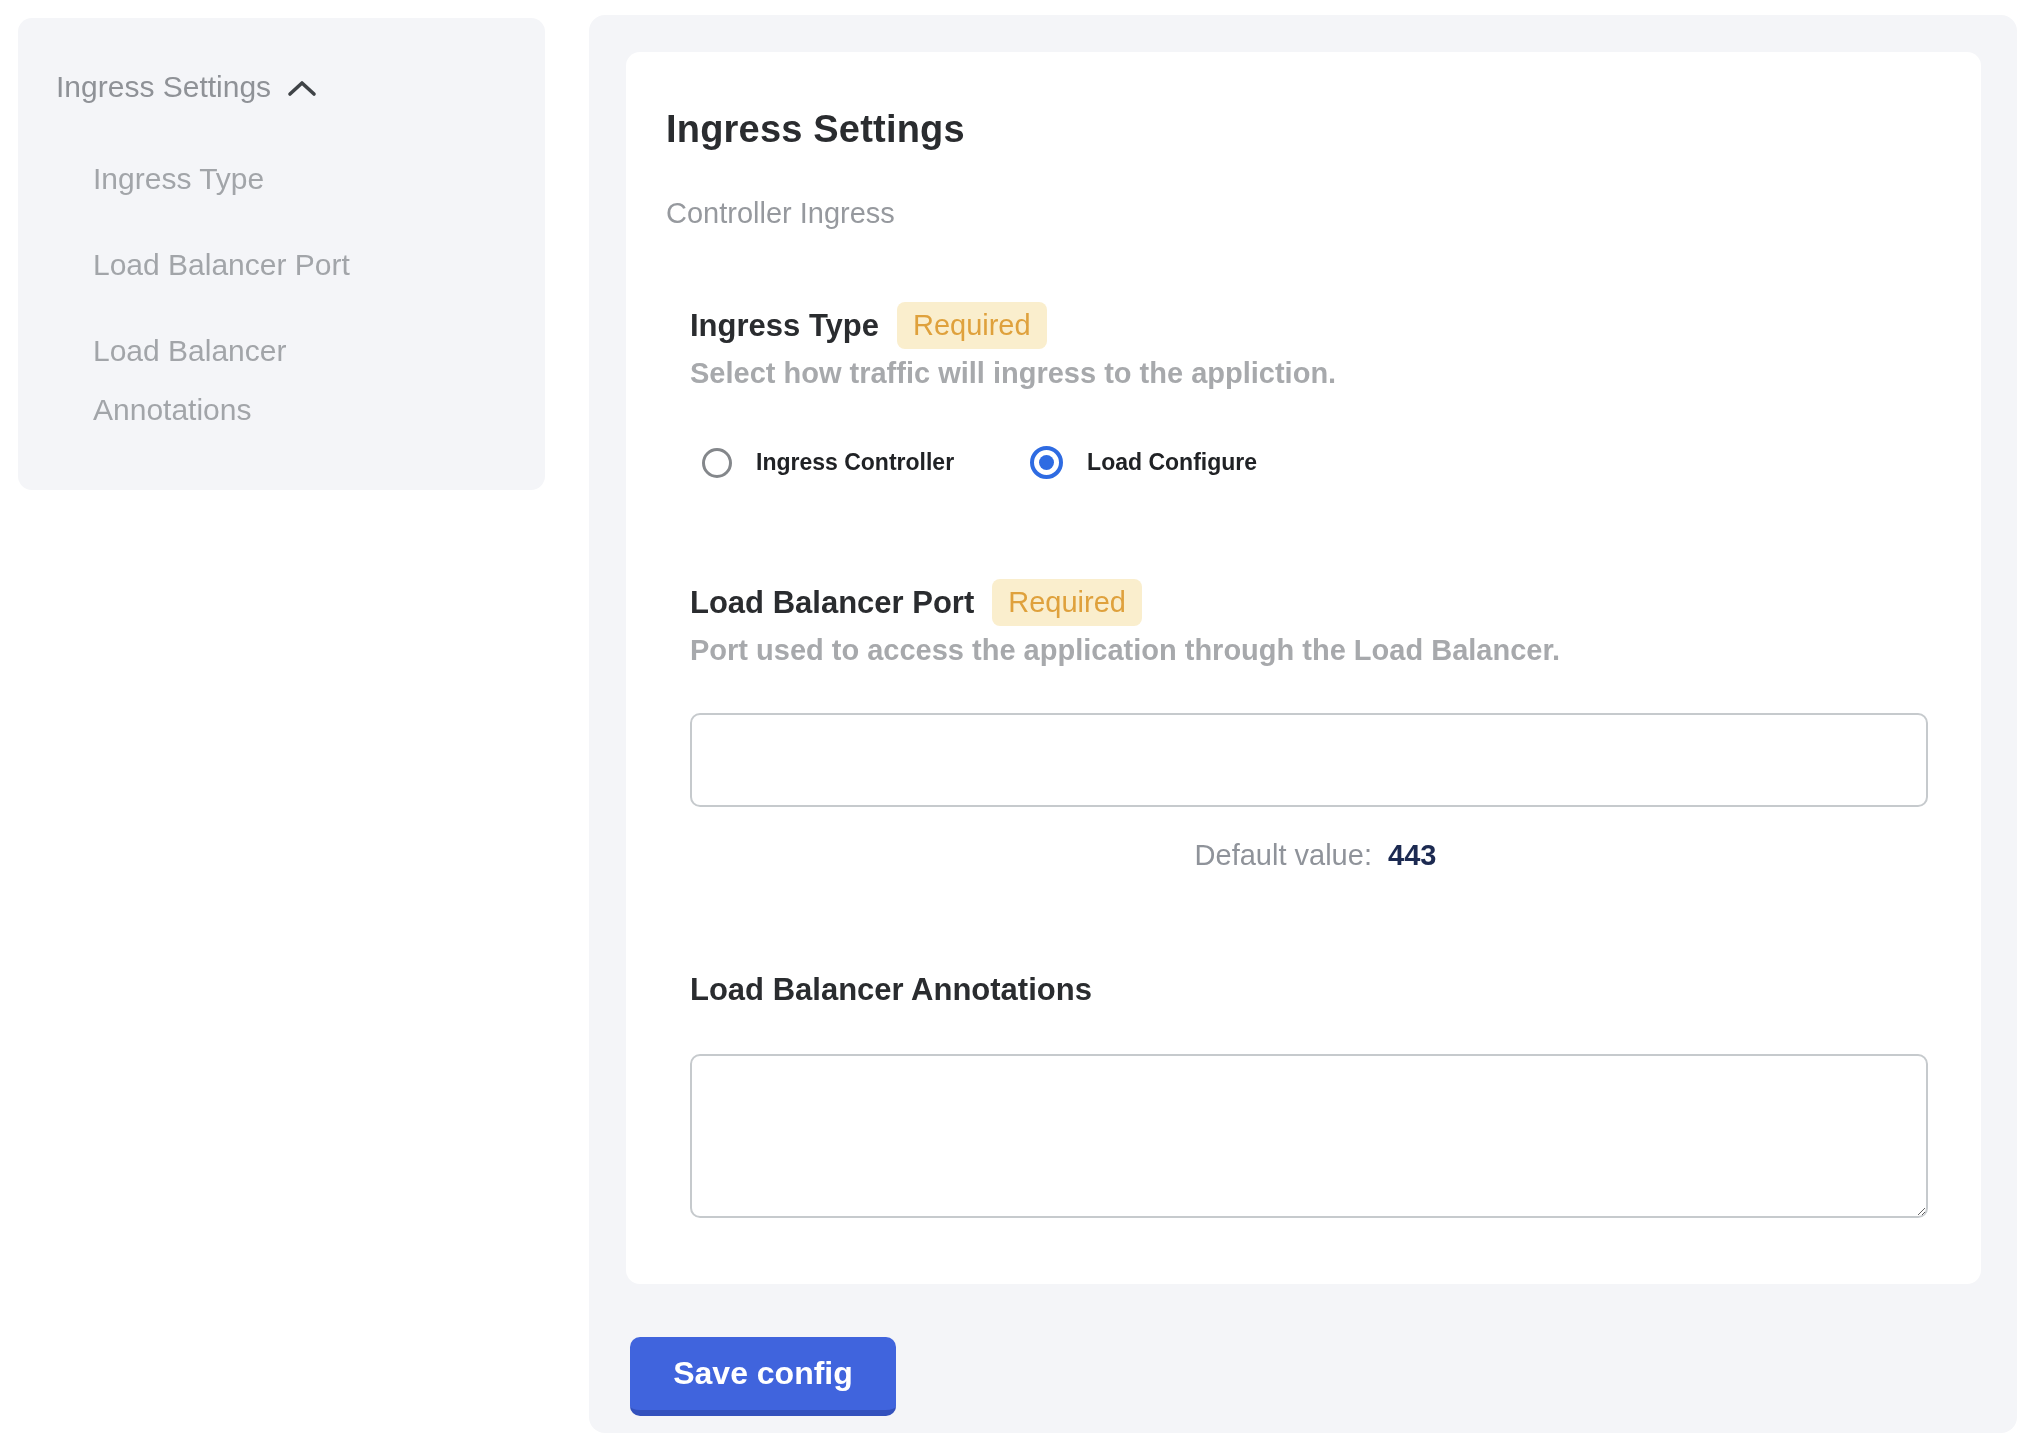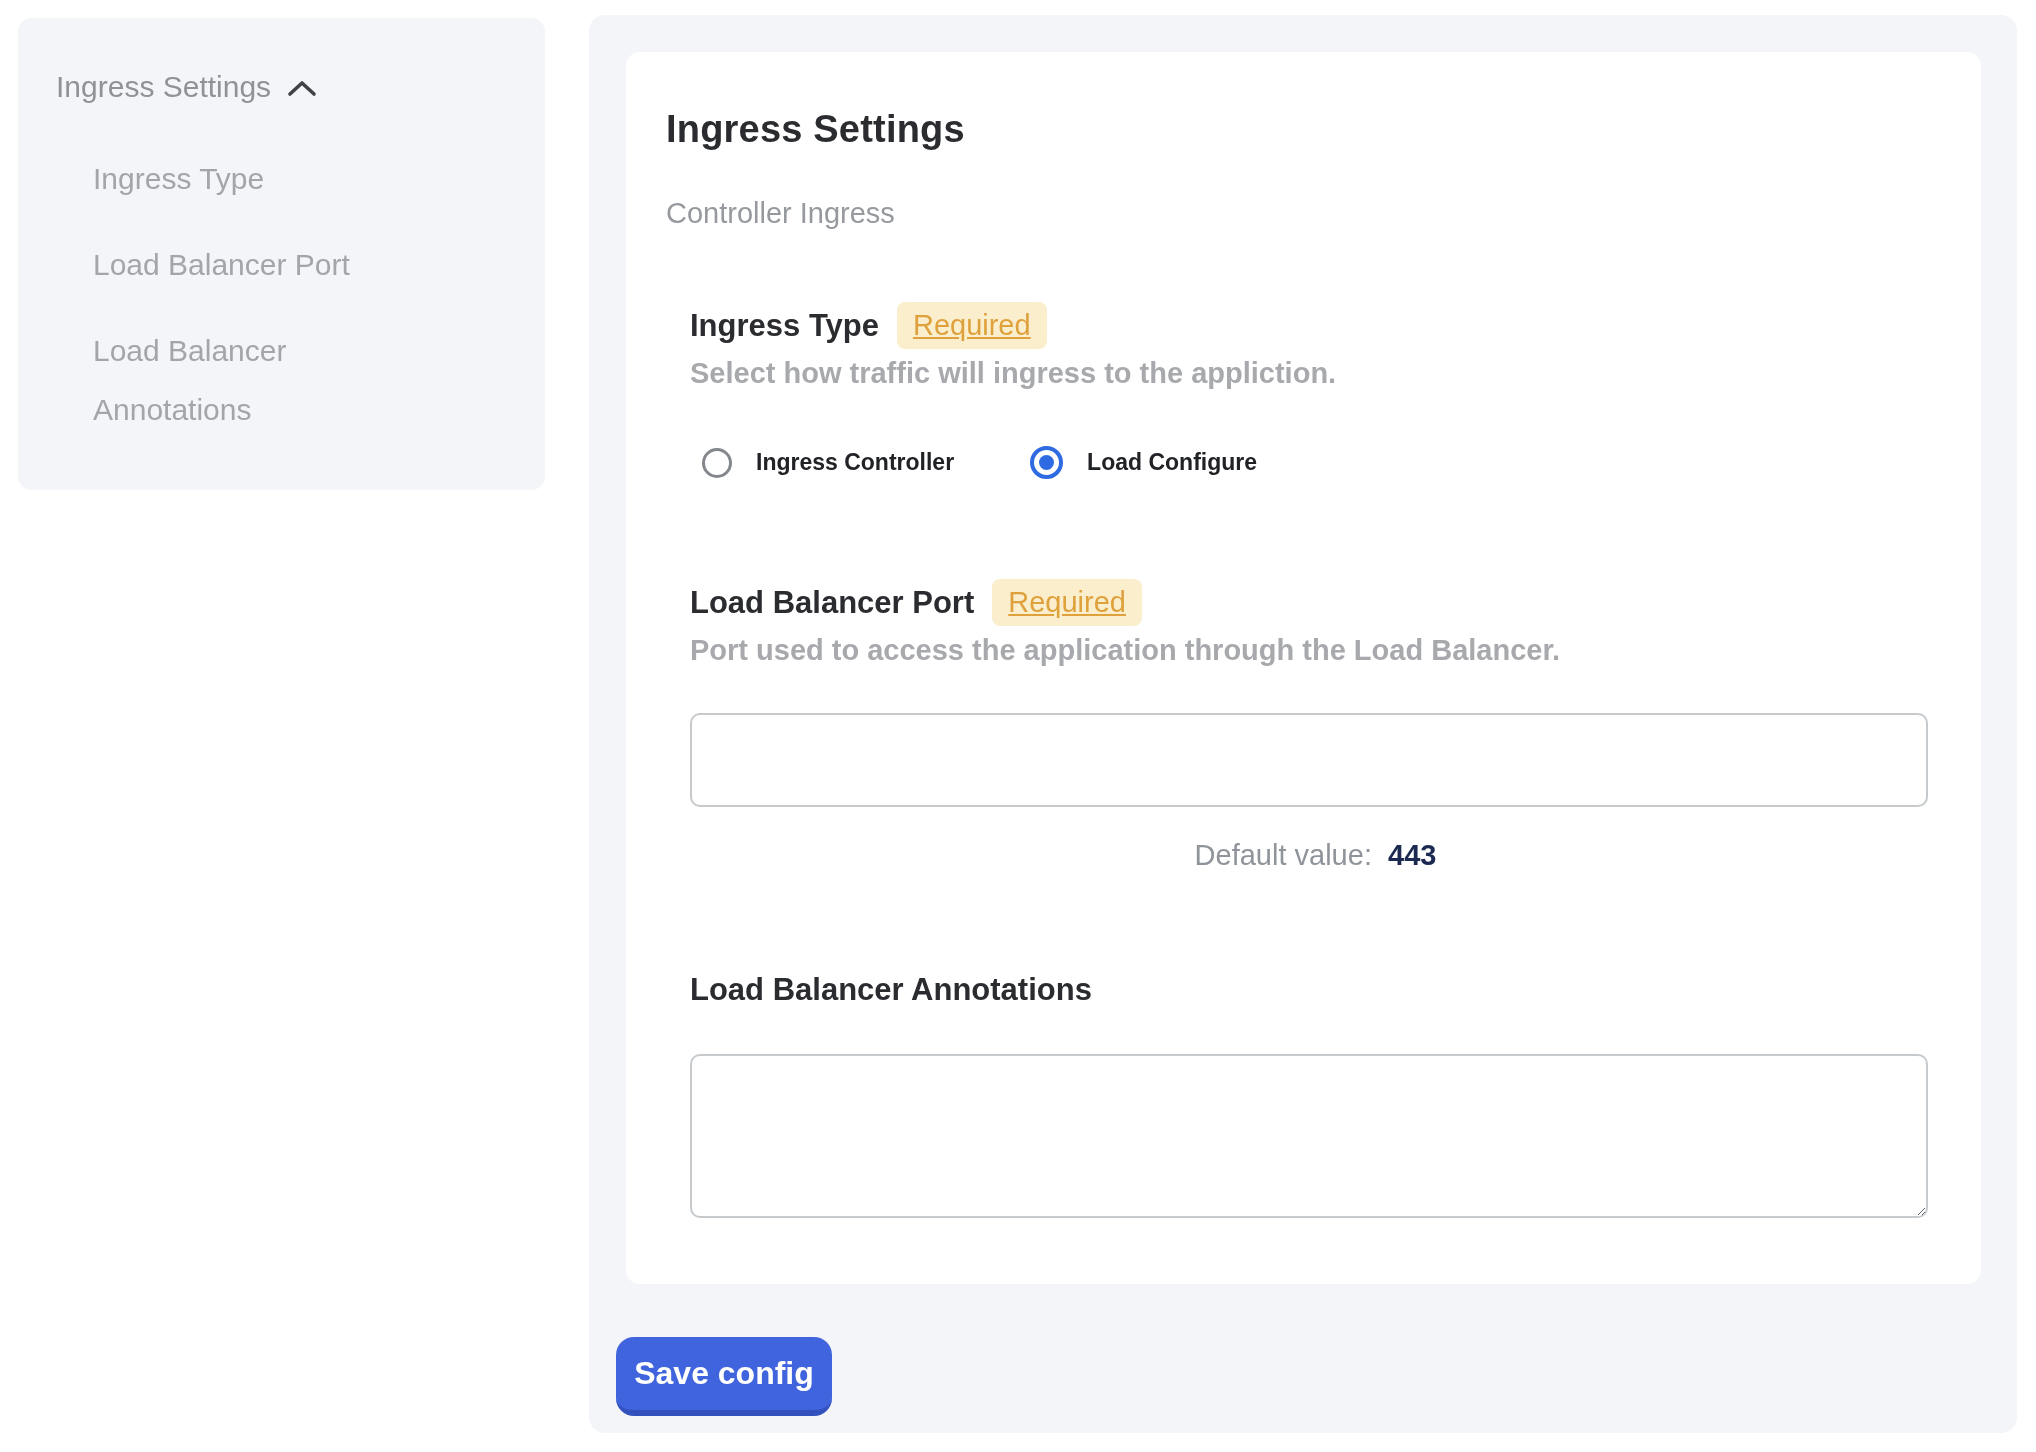--- a/index.html
+++ b/index.html
@@ -36,21 +36,21 @@
   .card-subtitle { margin-top:46px; font-size:29px; color:#96999e; }
 
   .sections { margin-left:24px; }
   .section { margin-top:100px; }
   .section.first { margin-top:72px; }
 
   .section-label-row { display:flex; align-items:center; gap:18px; }
   .section-label { font-size:31px; font-weight:600; color:#2a2c2f; }
   .badge {
     background:#faeecd; color:#dfa13c; font-size:29px;
-    padding:7px 16px; border-radius:8px;text-decoration:underline;
+    padding:7px 16px; border-radius:8px;
   }
   .section-desc { margin-top:8px; font-size:29px; color:#a7a9ac;font-weight:bold; }
 
   
   .radio-row { margin-top:56px; margin-left:12px; display:flex; align-items:center; gap:76px; }
   .radio-option { display:flex; align-items:center; gap:24px; cursor:pointer; }
   .radio {
     width:30px; height:30px; border-radius:50%;
     border:3px solid #84878b; background:#ffffff; flex:0 0 auto;
   }
@@ -73,23 +73,23 @@
 
   .textarea {
     display:block; margin-top:46px; width:1238px; height:164px;
     border:2px solid #c6cacd; border-radius:10px; background:#fff;
     resize:both; font-size:30px; padding:16px 24px; color:#2a2c2f; outline:none;
     font-family:"Liberation Sans", sans-serif;
   }
 
   
   .save-button {
-    position:absolute; left:27px; top:1322px; width:216px; height:79px;
+    position:absolute; left:41px; top:1322px; width:266px; height:79px;
     background:#4064dd; border:none; border-bottom:6px solid #3351bd;
-    border-radius:18px; color:#ffffff; font-weight:700; font-size:32px;
+    border-radius:10px; color:#ffffff; font-weight:700; font-size:32px;
     font-family:"Liberation Sans", sans-serif; cursor:pointer;
   }
 </style>
 </head>
 <body>
 
 <nav class="sidebar">
   <div class="sidebar-group">
     <span class="sidebar-group-label">Ingress Settings</span>
     <svg class="chevron-up" viewBox="0 0 30 20">

